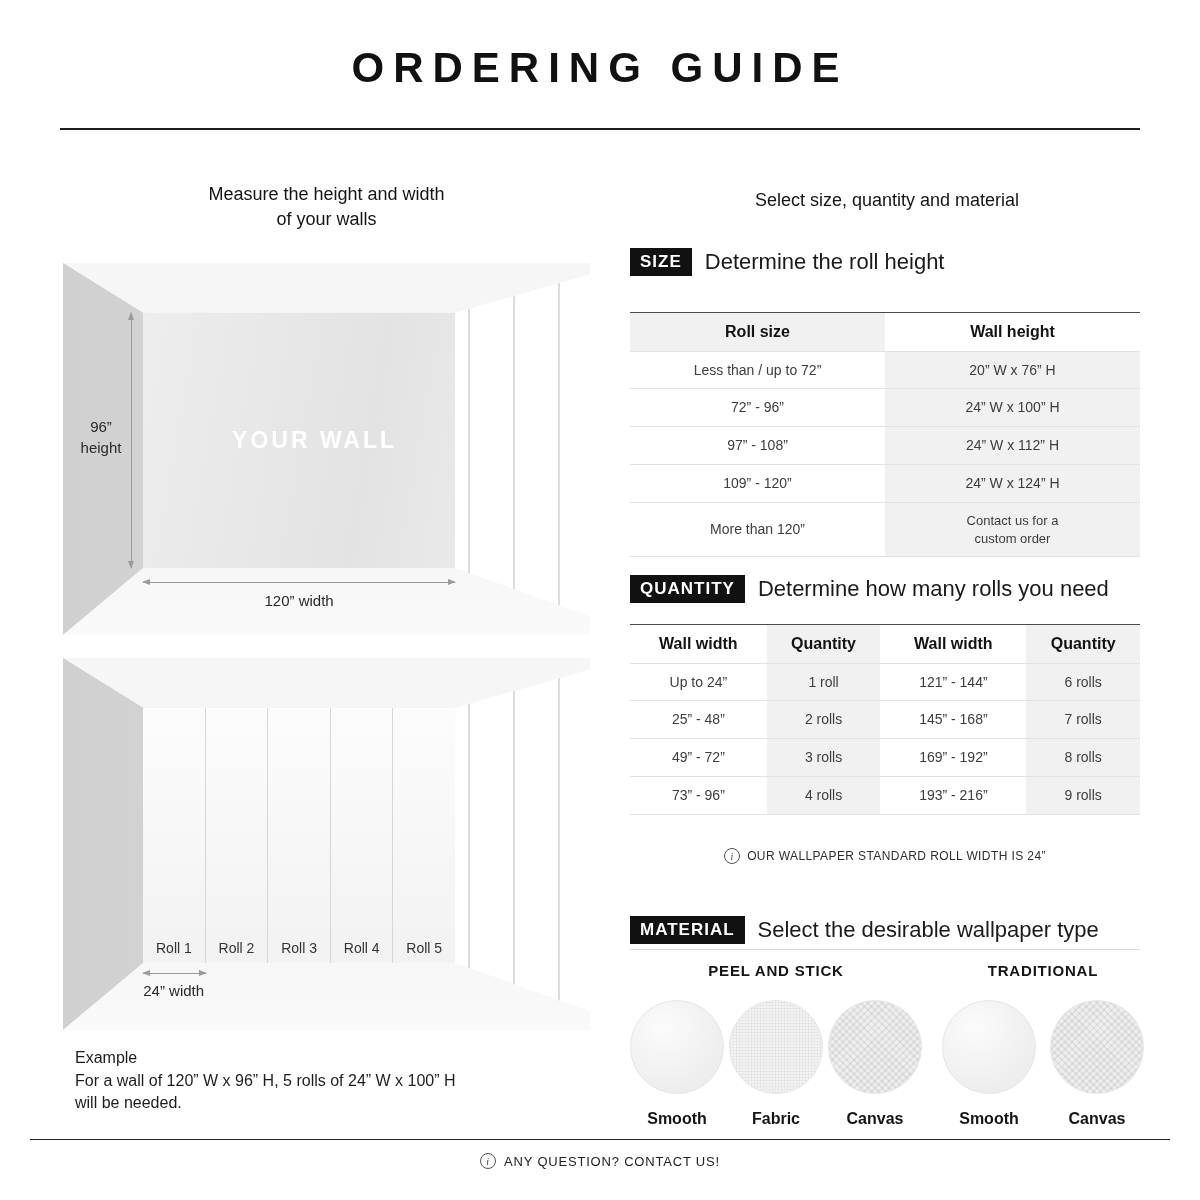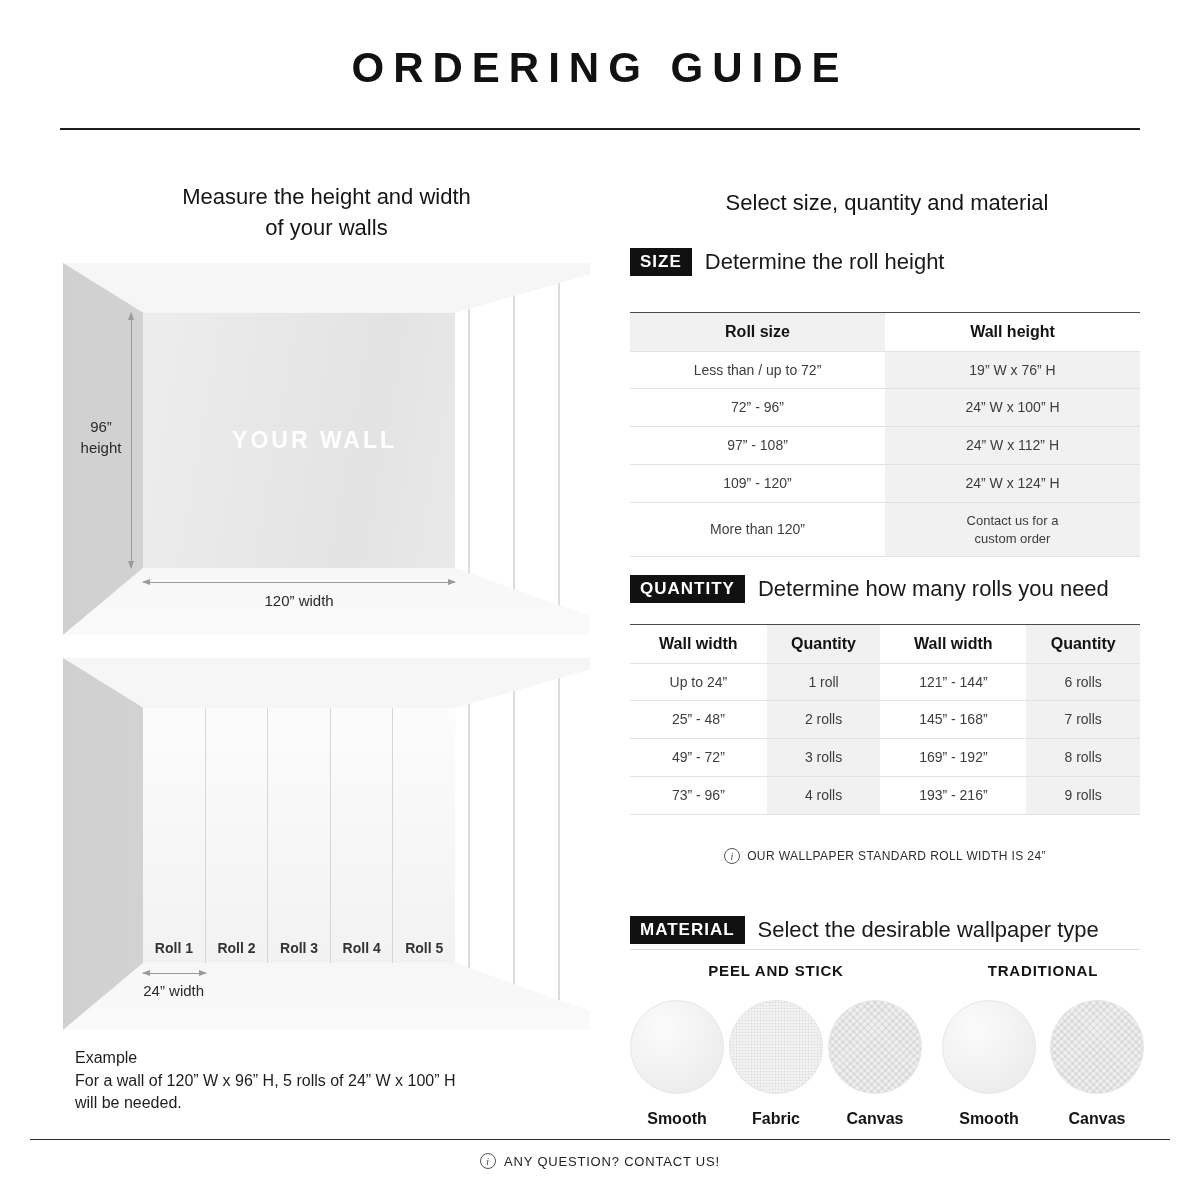--- a/index.html
+++ b/index.html
@@ -10,21 +10,21 @@
   .pre{white-space:pre-line;}
 
   
   .page-title{
     position:absolute;top:44px;left:0;width:100%;margin:0;
     text-align:center;font-size:42px;font-weight:600;letter-spacing:9px;color:#111;
   }
   .rule-top{position:absolute;left:60px;width:1080px;top:128px;border-top:2px solid #1d1d1d;}
 
   
-  .col-heading{position:absolute;font-size:22px;line-height:1.4;text-align:center;color:#151515;}
+  .col-heading{position:absolute;font-size:18px;line-height:1.4;text-align:center;color:#151515;}
   .left-heading{left:63px;width:527px;top:182px;}
   .right-heading{left:632px;width:510px;top:188px;}
 
   
   .room{position:absolute;left:63px;width:527px;height:372px;background:#f0f0f0;overflow:hidden;}
   .room1{top:263px;}
   .room2{top:658px;}
   .rm-ceiling{position:absolute;inset:0;background:#f6f6f6;
     clip-path:polygon(0 0,100% 0,100% 3%,74.4% 13.4%,15.2% 13.4%);}
   .rm-leftwall{position:absolute;inset:0;background:linear-gradient(to right,#d0d0d0,#dedede);
@@ -59,21 +59,21 @@
   .dim-h-label{position:absolute;text-align:center;font-size:15px;color:#2a2a2a;}
   .dim-h-label.r1{left:15.2%;width:59.2%;top:calc(82% + 24px);}
   .dim-h-label.r2{left:9%;width:24%;top:calc(82% + 19px);}
 
   
   .rm-wall.r2{padding:0;}
   .rolls{position:absolute;inset:0;display:flex;}
   .roll{flex:1;background:linear-gradient(180deg,#fcfcfc,#f2f2f2);border-right:1px solid #d6d6d6;
     display:flex;align-items:flex-end;justify-content:center;padding-bottom:7px;}
   .roll:last-child{border-right:none;}
-  .roll-label{font-size:14px;color:#333;font-weight:bold;}
+  .roll-label{font-size:14px;color:#333;}
 
   
   .example{position:absolute;left:75px;top:1049px;width:515px;font-size:16px;color:#1d1d1d;}
   .example-title{margin-bottom:3px;}
   .example-body{line-height:1.4;}
 
   
   .section-head{position:absolute;left:630px;width:510px;display:flex;align-items:center;gap:13px;}
   .size-head{top:248px;}
   .quantity-head{top:575px;}
@@ -194,21 +194,21 @@
     <span class="badge">SIZE</span>
     <span class="section-sub">Determine the roll height</span>
   </div>
   <div class="table size-table">
     <div class="trow">
       <div class="cell th sc2 shade">Roll size</div>
       <div class="cell th sc1">Wall height</div>
     </div>
     <div class="trow">
       <div class="cell sc1">Less than / up to 72”</div>
-      <div class="cell sc2 shade">19” W x 76” H</div>
+      <div class="cell sc2 shade">20” W x 76” H</div>
     </div>
     <div class="trow">
       <div class="cell sc1">72” - 96”</div>
       <div class="cell sc2 shade">24” W x 100” H</div>
     </div>
     <div class="trow">
       <div class="cell sc1">97” - 108”</div>
       <div class="cell sc2 shade">24” W x 112” H</div>
     </div>
     <div class="trow">

